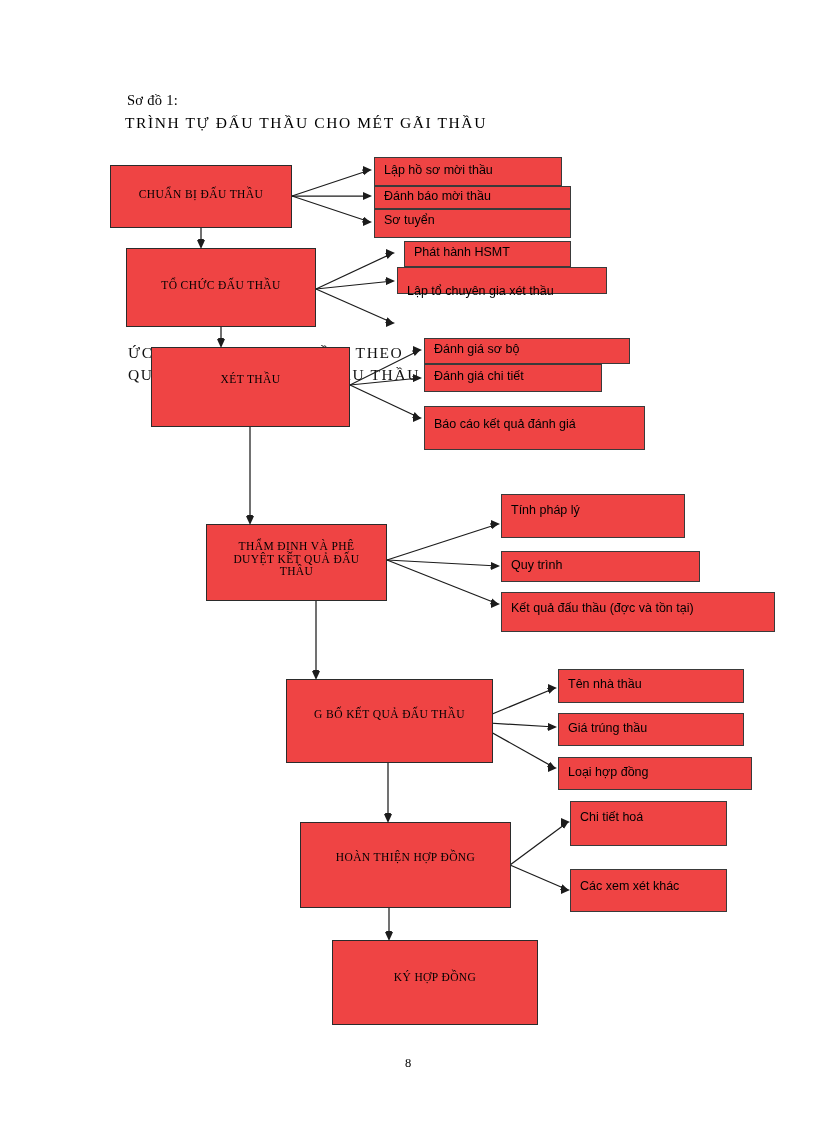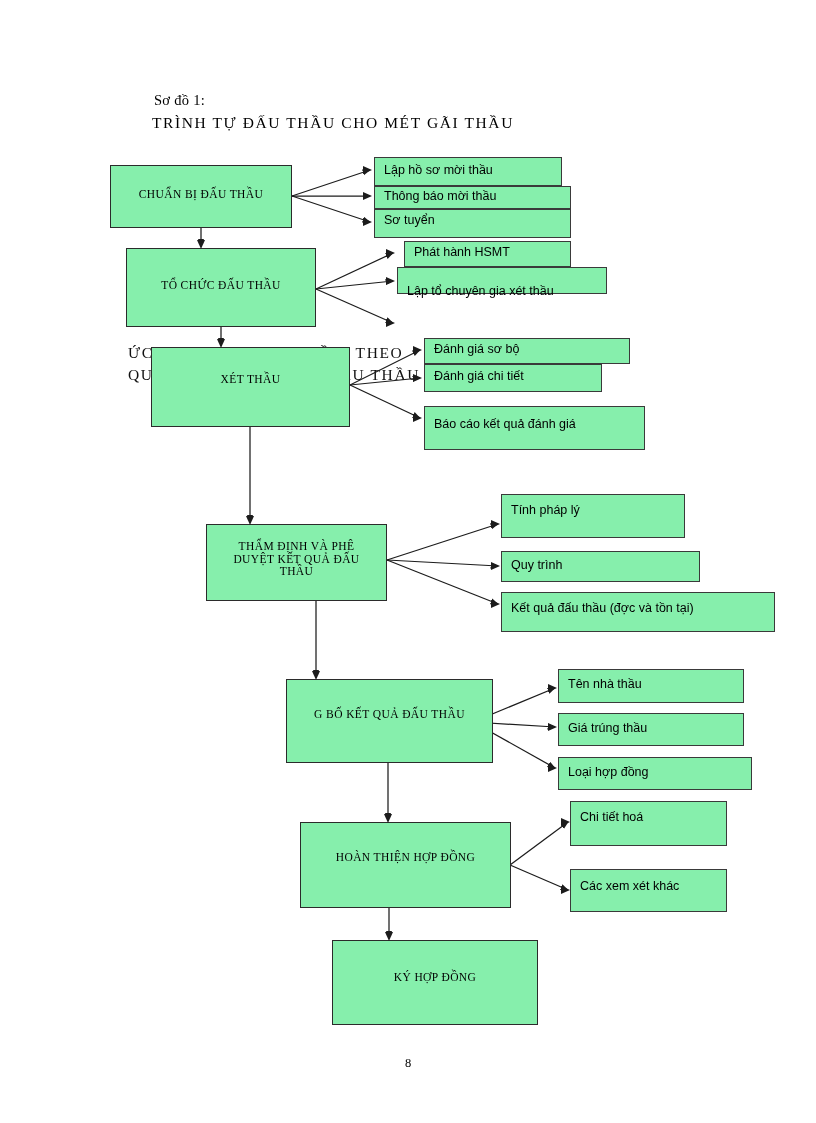--- a/index.html
+++ b/index.html
@@ -22,21 +22,20 @@
     width: 816px;
     height: 1123px;
   }
 
   
   .doc-title {
     position: absolute;
     font-family: "Liberation Serif", "DejaVu Serif", serif;
     color: #000;
     white-space: pre;
-    margin-left: 27px;
   }
   #title-line1 {
     left: 127px; top: 92px;
     font-size: 14.5px;
     letter-spacing: 0.3px;
   }
   #title-line2 {
     left: 125px; top: 114px;
     font-size: 15.5px;
     letter-spacing: 1.6px;
@@ -52,21 +51,21 @@
     white-space: pre;
     z-index: 1;
   }
   #bg-head-1 { left: 128px; top: 344px; }
   #bg-head-2 { left: 128px; top: 366px; }
 
   
   .node {
     position: absolute;
     box-sizing: border-box;
-    background: #86efac;
+    background: #ef4444;
     border: 1px solid #2b2b2b;
     z-index: 5;
   }
   .node .label {
     position: absolute;
     left: 0; right: 0;
     text-align: center;
     white-space: pre-line;
   }
 
@@ -208,21 +207,21 @@
 
   <div class="node main-node" id="n-kyhopdong" style="left:332px; top:940px; width:206px; height:85px;">
     <div class="label" style="top:30px;">KÝ HỢP ĐỒNG</div>
   </div>
 
   <div class="node detail-node" style="left:374px; top:157px; width:188px; height:29px; z-index:6;">
     <div class="label">Lập hồ sơ mời thầu</div>
   </div>
 
   <div class="node detail-node" style="left:374px; top:186px; width:197px; height:23px; z-index:6;">
-    <div class="label" style="top:2px;">Thông báo mời thầu</div>
+    <div class="label" style="top:2px;">Đánh báo mời thầu</div>
   </div>
 
   <div class="node detail-node" style="left:374px; top:209px; width:197px; height:29px; z-index:6;">
     <div class="label" style="top:3px;">Sơ tuyển</div>
   </div>
 
   <div class="node detail-node" style="left:397px; top:241px; width:167px; height:26px; z-index:7;margin-left:7px;">
     <div class="label" style="top:3px;">Phát hành HSMT</div>
   </div>
 

